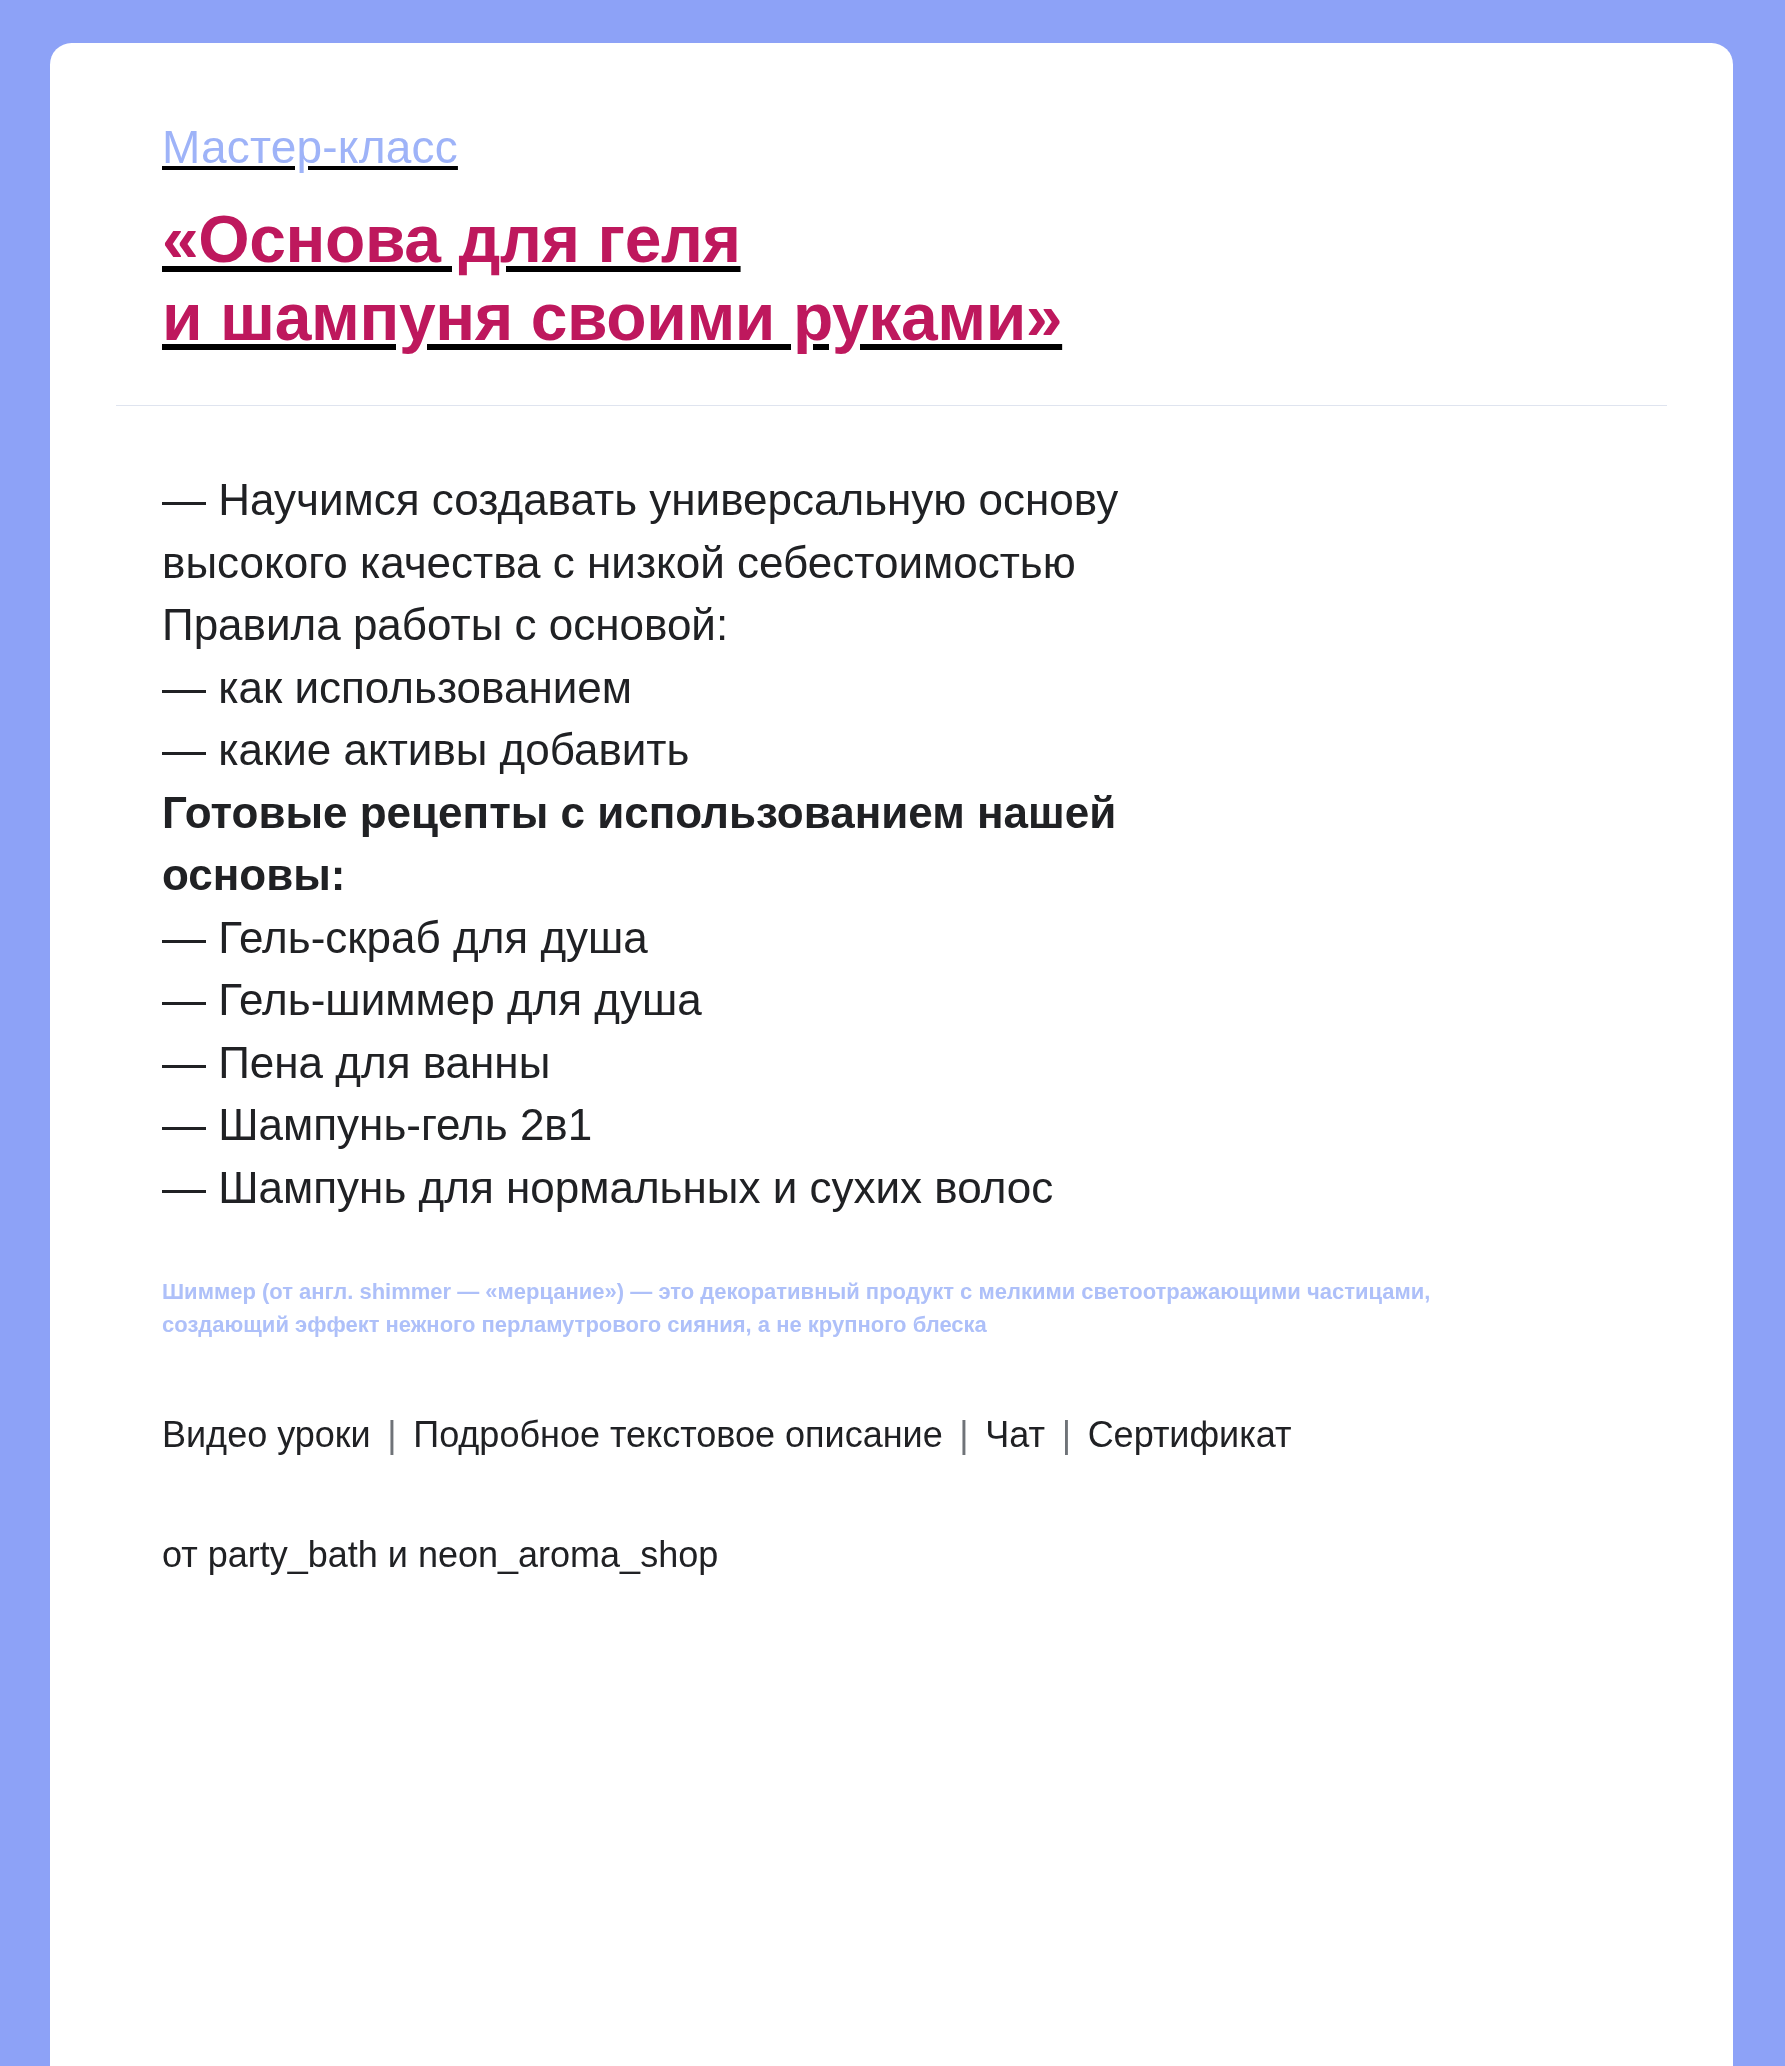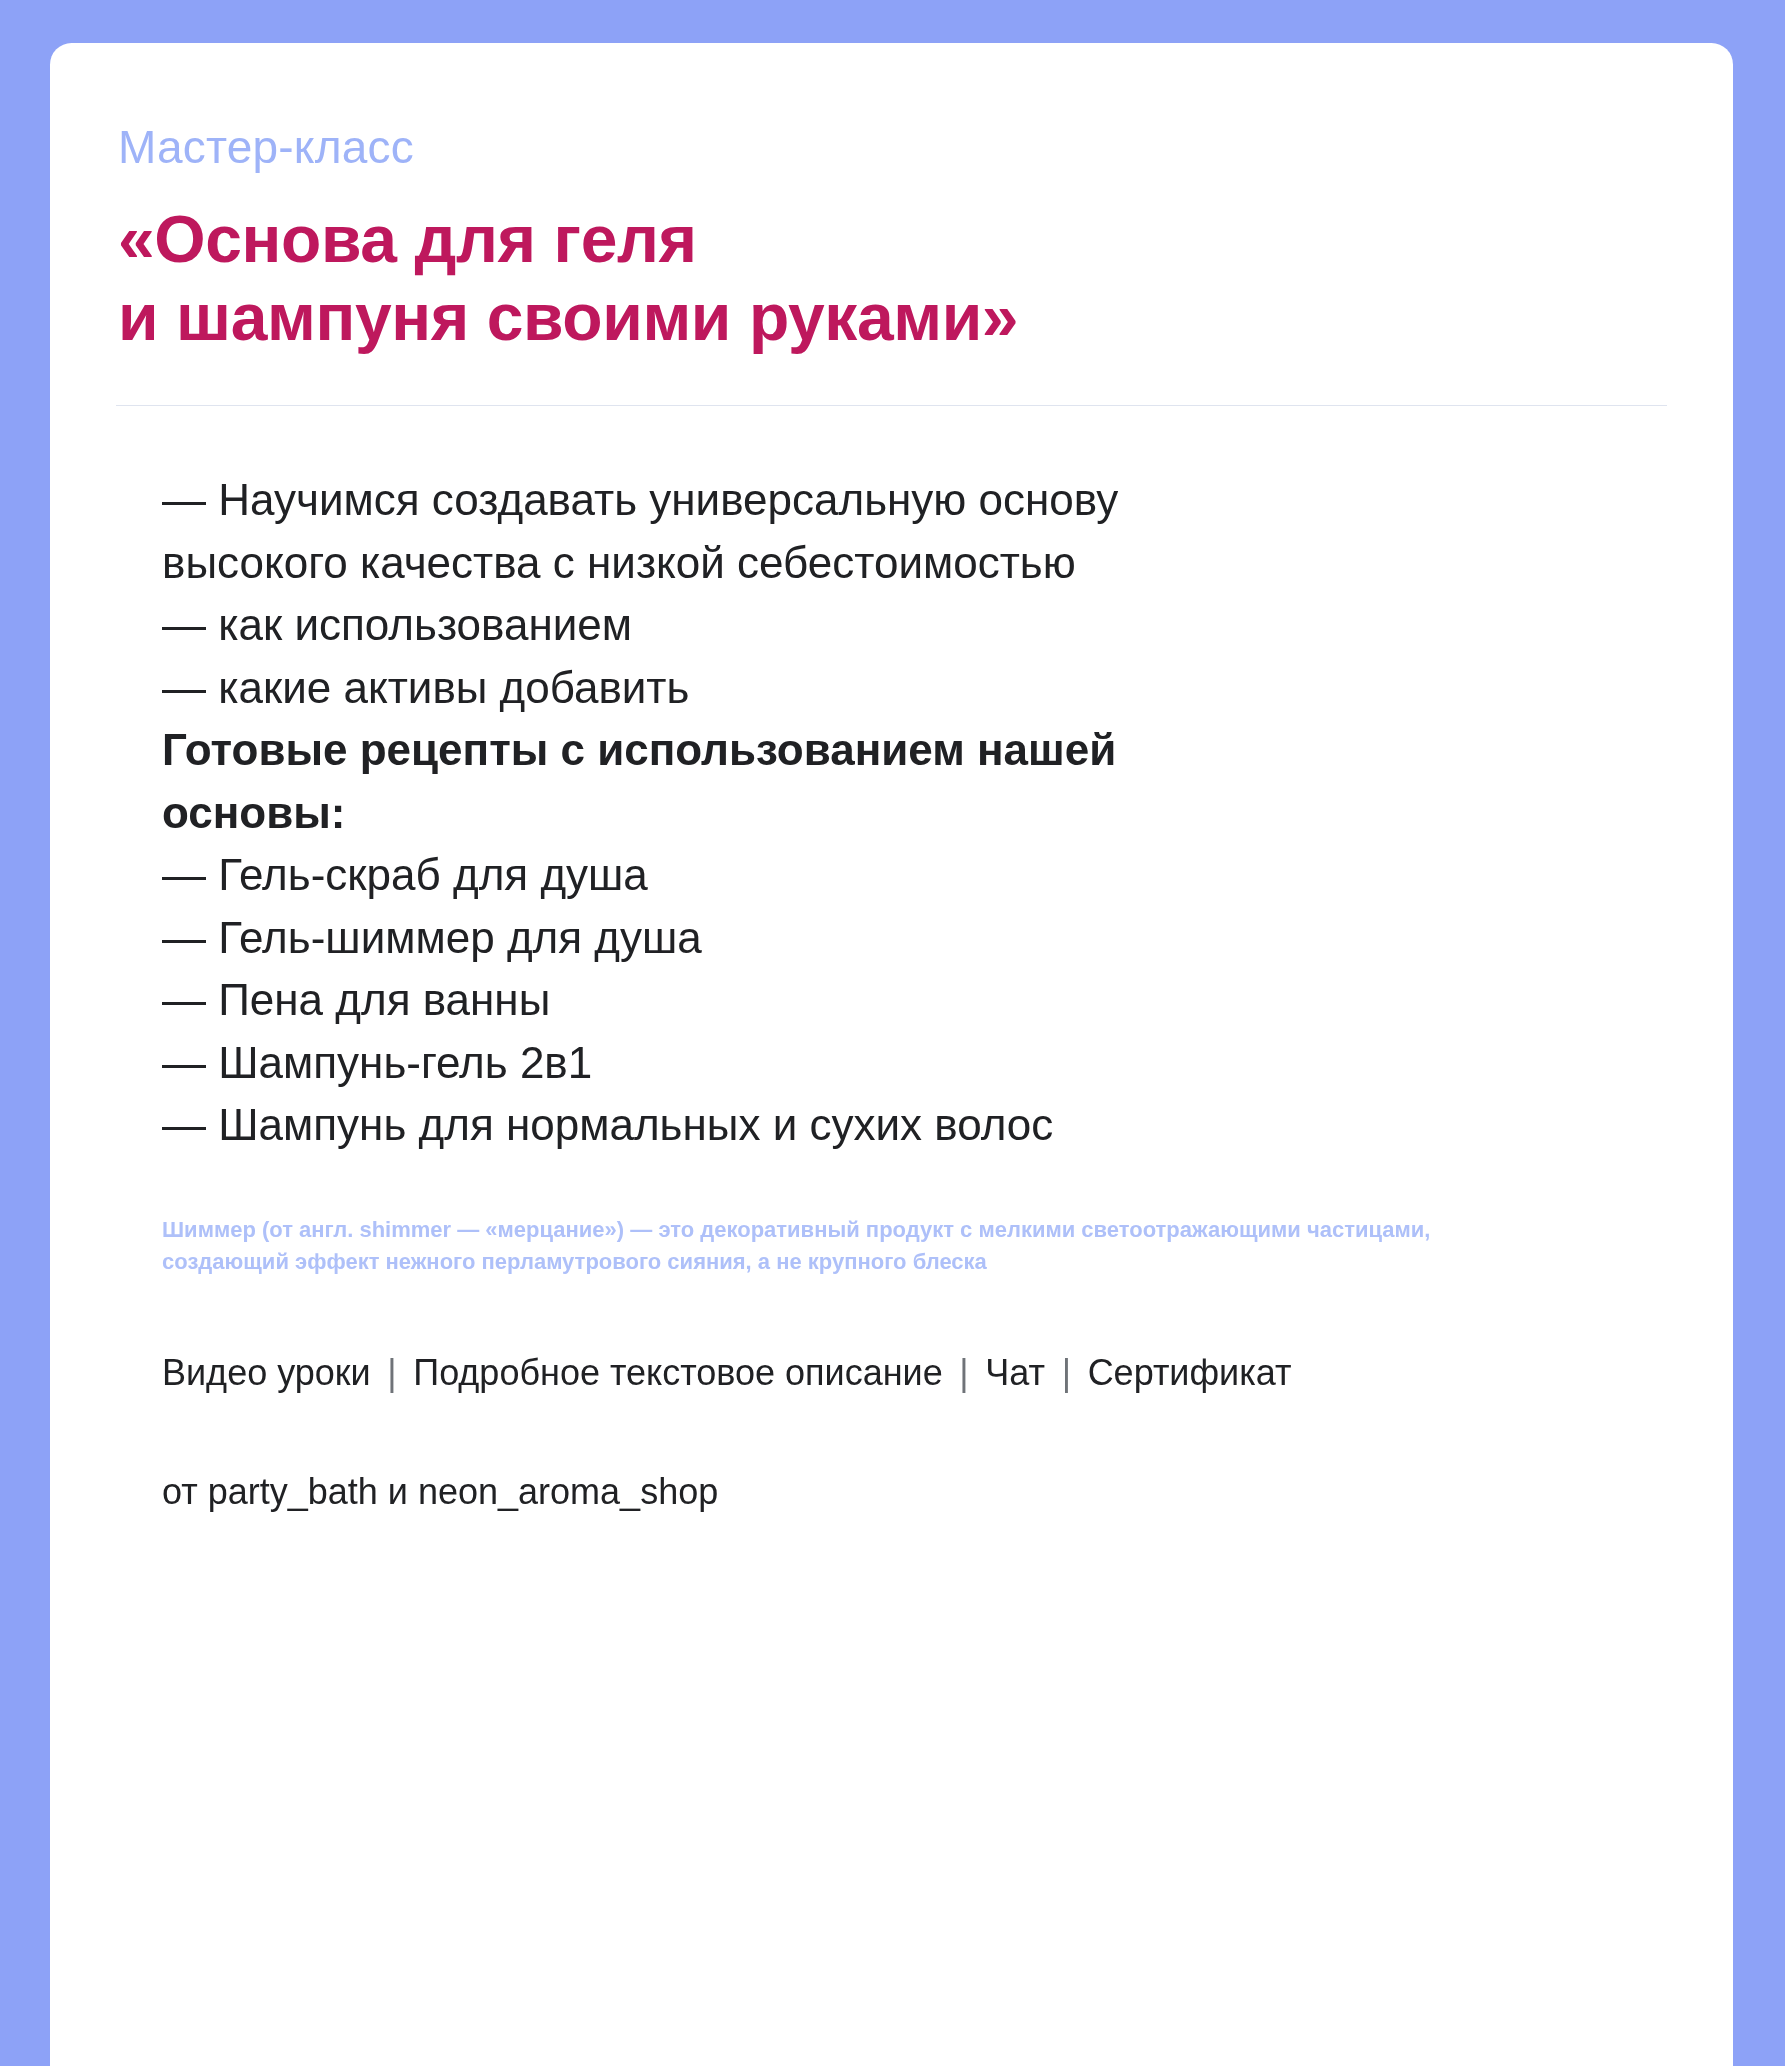--- a/index.html
+++ b/index.html
@@ -21,21 +21,22 @@
     width: 1683px;
     height: 2298px;
     background: #ffffff;
     border-radius: 21.5px;
     box-sizing: border-box;
     overflow: hidden;
   }
 
   
   .header {
-    padding: 81px 83px 0 68px;
+    padding: 81px 83px 0 112px;
+    text-decoration: underline;
   }
   .kicker {
     font-size: 46px;
     line-height: 1.0;
     color: #9eb3f8;
     letter-spacing: 0.2px;
   }
   .title {
     margin-top: 31px;
     font-size: 66px;
@@ -109,20 +110,21 @@
       <span class="title-line">и шампуня своими руками»</span>
     </div>
   </div>
 
   <div class="divider"></div>
 
   <div class="body">
 
     <div class="line">— Научимся создавать универсальную основу</div>
     <div class="line">высокого качества с низкой себестоимостью</div>
+    <div class="line">Правила работы с основой:</div>
 
     <div class="line">— как использованием</div>
     <div class="line">— какие активы добавить</div>
 
     <div class="line bold">Готовые рецепты с использованием нашей</div>
     <div class="line bold">основы:</div>
 
     <div class="line">— Гель-скраб для душа</div>
     <div class="line">— Гель-шиммер для душа</div>
     <div class="line">— Пена для ванны</div>

